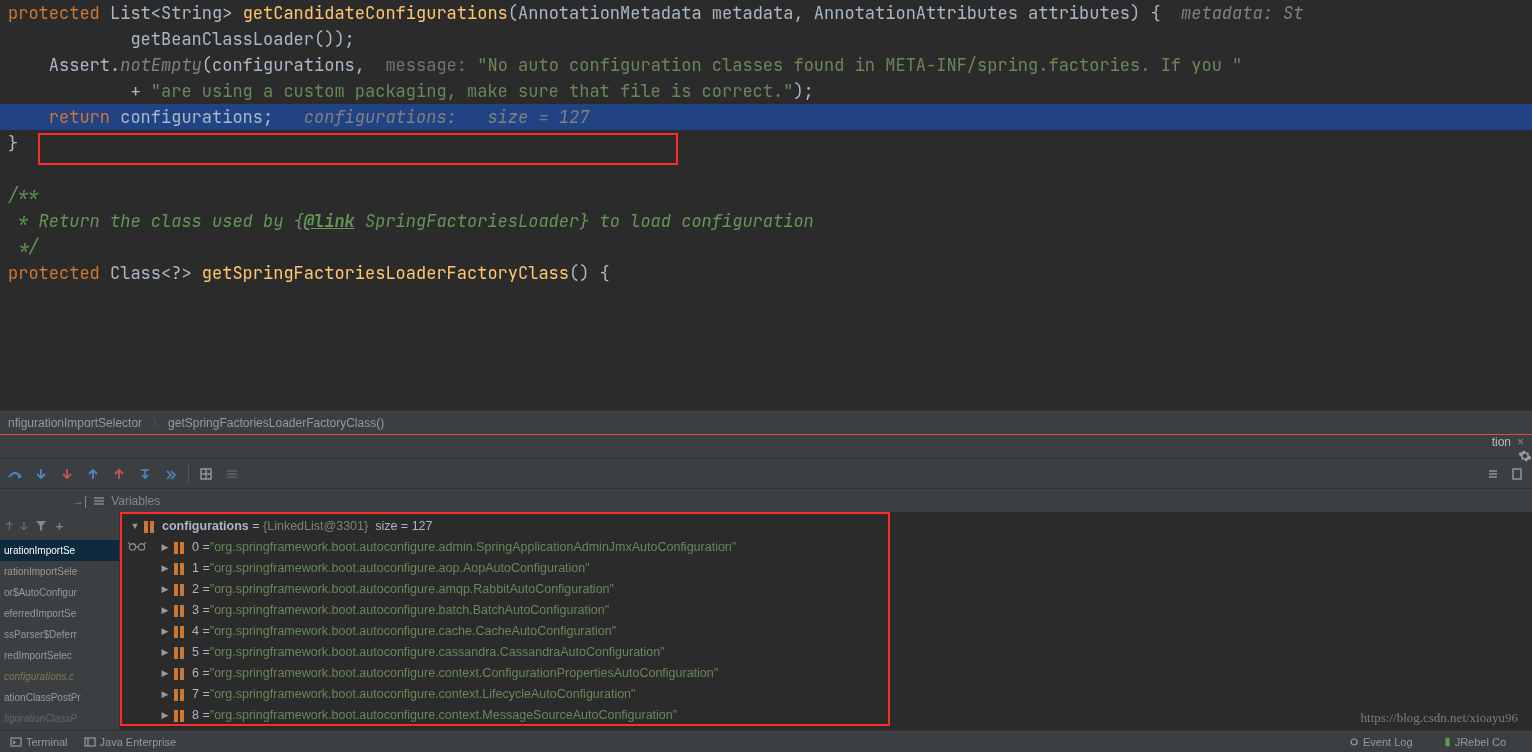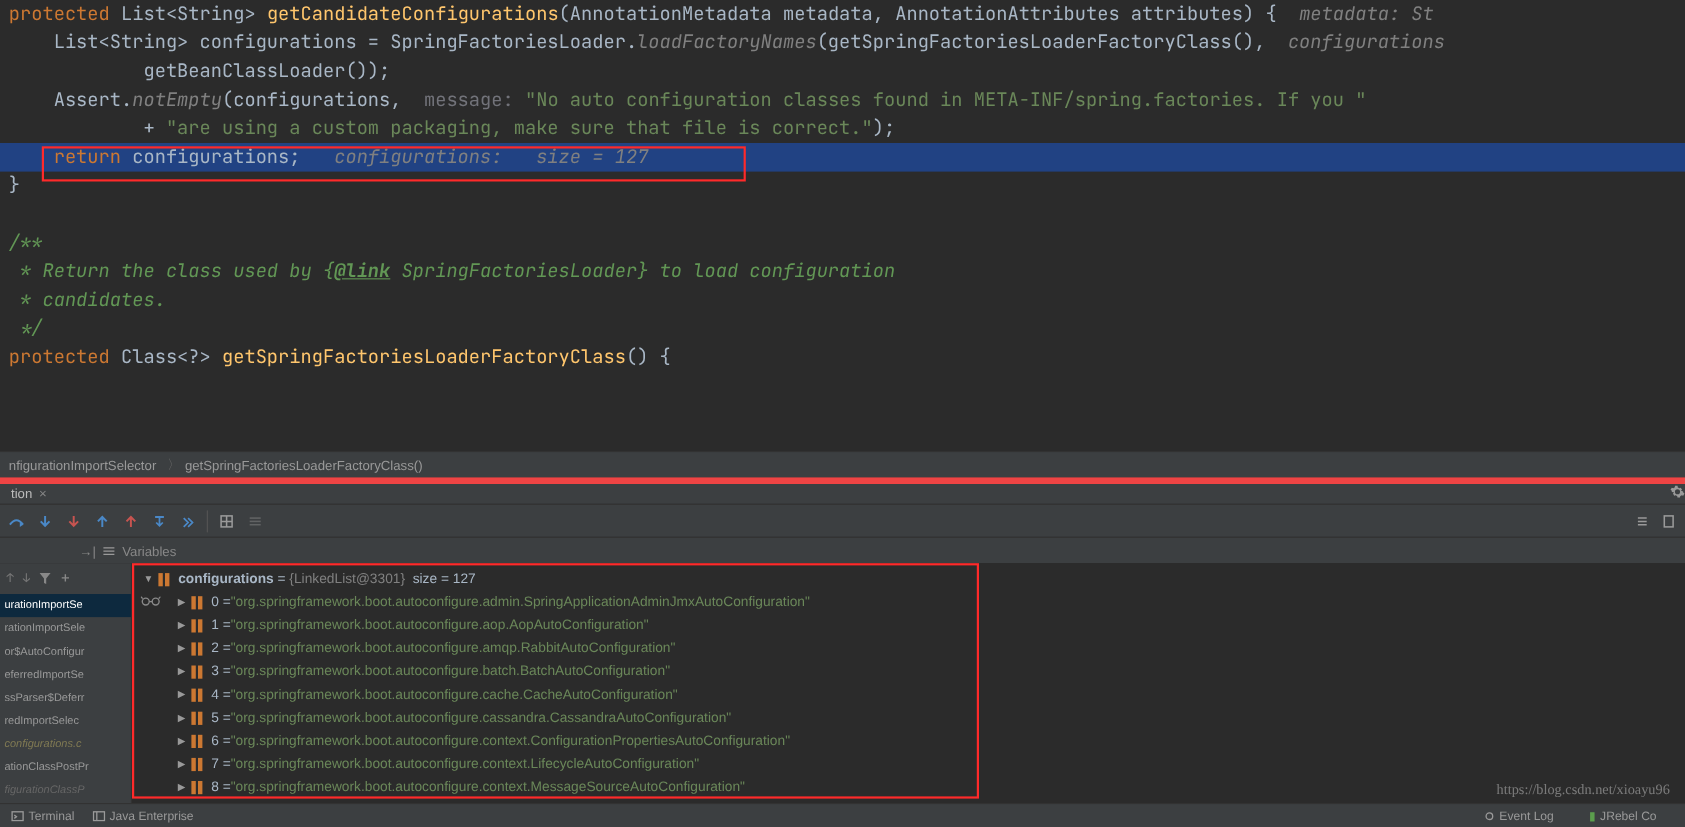--- a/index.html
+++ b/index.html
@@ -11,21 +11,21 @@
 .str { color:#6a8759; }
 .comment { color:#808080; font-style:italic; }
 .commentlbl { color:#72737a; font-style:normal; }
 .doc { color:#629755; font-style:italic; }
 .docbold { color:#629755; font-style:italic; font-weight:bold; text-decoration:underline; }
 .highlight-line { background:#214283; display:block; margin:0; height:26px; line-height:26px; }
 .redbox { position:absolute; border:2px solid #ff2a2a; pointer-events:none; }
 .breadcrumbs { height:24px; background:#3c3f41; border-top:1px solid #323232; font-size:12px; color:#999; display:flex; align-items:center; padding-left:8px; font-family:"Segoe UI",sans-serif; }
 .breadcrumbs .bc { margin-right:6px; }
 .breadcrumbs .sep { margin:0 4px; color:#666; }
-.tabbar { height:24px; background:#3c3f41; border-top:6px solid #ef4444; display:flex; align-items:flex-start; }
+.tabbar { height:24px; background:#3c3f41; border-top:1px solid #ef4444; display:flex; align-items:flex-end;flex-direction:column; }
 .tab { font-size:12px; color:#bbb; padding:0 8px 0 10px; height:100%; display:flex; align-items:center; font-family:"Segoe UI",sans-serif; }
 .tab .closex { margin-left:6px; color:#888; font-size:12px; }
 .toolbar { height:30px; background:#3c3f41; border-top:1px solid #323232; display:flex; align-items:center; padding:0 6px; gap:8px; }
 .toolbar .ticon { width:18px; height:18px; display:flex; align-items:center; justify-content:center; }
 .toolbar .sep { width:1px; height:20px; background:#555; }
 .right-tool { margin-left:auto; display:flex; gap:6px; align-items:center; }
 .varbar { height:24px; background:#3c3f41; border-top:1px solid #323232; display:flex; align-items:center; padding-left:72px; font-size:12px; color:#888; font-family:"Segoe UI",sans-serif; }
 .varbar .vicon { margin-right:6px; color:#888; font-size:12px; }
 .varbar .vicon2 { margin-right:6px; }
 .debug-area { display:flex; height:228px; background:#2b2b2b; }
@@ -50,30 +50,28 @@
 .bottom-status .right { margin-left:auto; display:flex; gap:16px; }
 .watermark { position:absolute; right:14px; bottom:26px; font-size:13px; color:rgba(220,220,220,.45); font-family:Liberation Serif, serif; pointer-events:none; }
 svg { display:block; }
 .glasses { width:18px; height:12px; }
 </style>
 </head>
 <body>
 
 <div class="editor">
   <div class="line"><span class="kw">protected</span><span> List&lt;String&gt; </span><span class="method">getCandidateConfigurations</span><span>(AnnotationMetadata metadata, AnnotationAttributes attributes) {  </span><span class="comment">metadata: St</span></div>
-  <div class="line"><span>    List&lt;String&gt; configurations = SpringFactoriesLoader.</span><span class="comment" style="font-style:italic">loadFactoryNames</span><span>(getSpringFactoriesLoaderFactoryClass(),  </span><span class="comment">configurations</span></div>
   <div class="line"><span>            getBeanClassLoader());</span></div>
   <div class="line"><span>    Assert.</span><span class="comment" style="font-style:italic">notEmpty</span><span>(configurations,  </span><span class="commentlbl">message: </span><span class="str">"No auto configuration classes found in META-INF/spring.factories. If you "</span></div>
   <div class="line"><span>            + </span><span class="str">"are using a custom packaging, make sure that file is correct."</span><span>);</span></div>
   <div class="line highlight-line"><span class="kw">    return</span><span> configurations;   </span><span class="comment">configurations:   size = 127</span></div>
   <div class="line"><span>}</span></div>
   <div class="line"></div>
   <div class="line"><span class="doc">/**</span></div>
   <div class="line"><span class="doc"> * Return the class used by {</span><span class="docbold">@link</span><span class="doc"> SpringFactoriesLoader} to load configuration</span></div>
-  <div class="line"><span class="doc"> * candidates.</span></div>
   <div class="line"><span class="doc"> */</span></div>
   <div class="line"><span class="kw">protected</span><span> Class&lt;?&gt; </span><span class="method">getSpringFactoriesLoaderFactoryClass</span><span>() {</span></div>
   <div class="redbox" style="top:133px;left:38px;width:640px;height:32px"></div>
 </div>
 
 <div class="breadcrumbs">
   <span class="bc">nfigurationImportSelector</span>
   <span class="sep">〉</span>
   <span class="bc">getSpringFactoriesLoaderFactoryClass()</span>
 </div>

